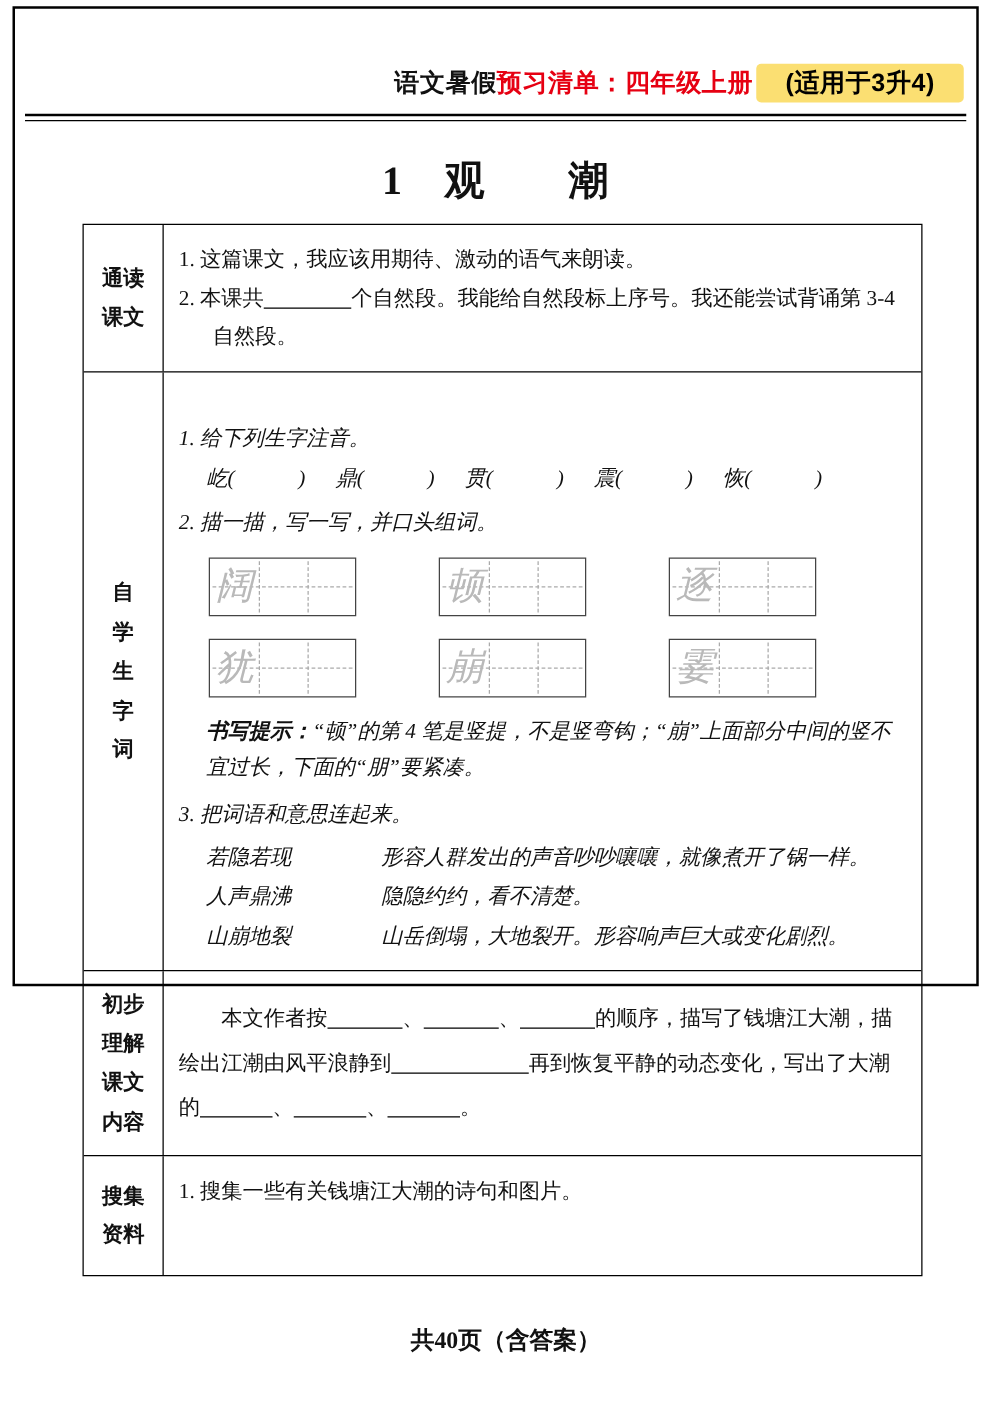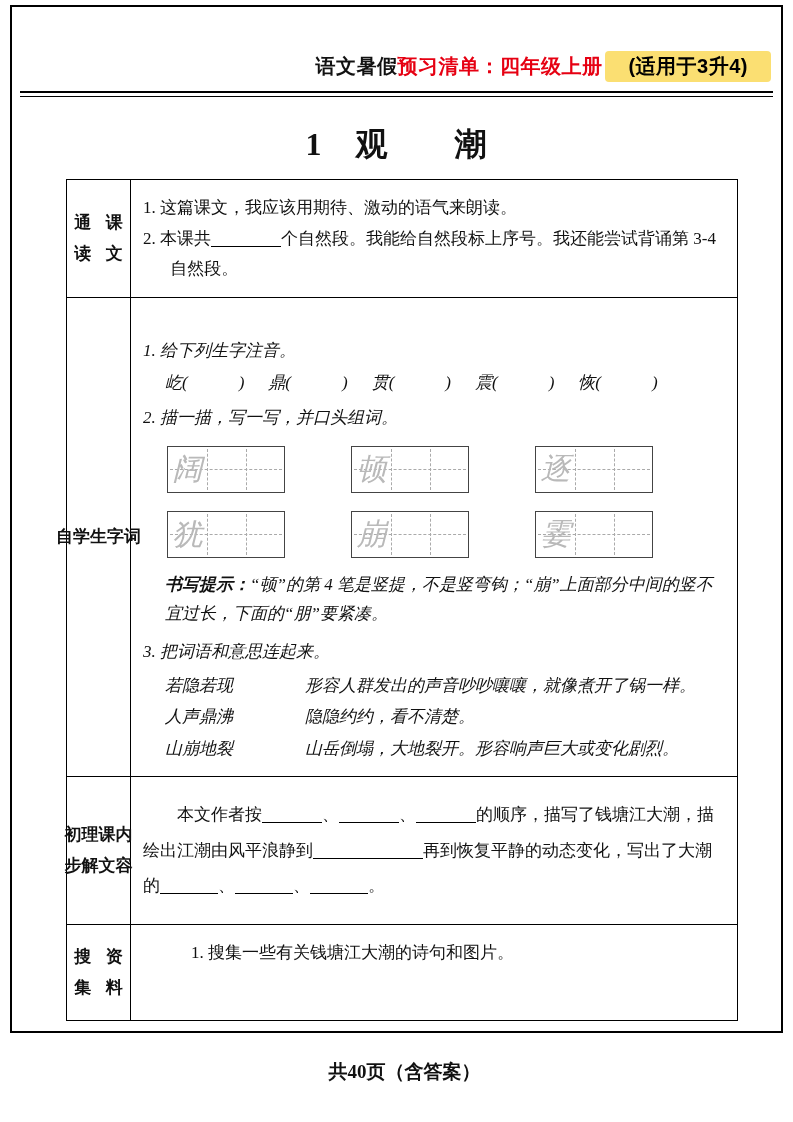--- a/index.html
+++ b/index.html
@@ -4,21 +4,21 @@
 <style>
   * { margin:0; padding:0; box-sizing:border-box; }
   html,body { width:793px; height:1122px; background:#ffffff; }
   body {
     position:relative;
     overflow:hidden;
     font-family:"Liberation Serif","DejaVu Serif",serif;
     color:#111;
   }
   .frame {
-    position:absolute; left:10px; top:5px; width:773px; height:1028px;
+    position:absolute; left:10px; top:5px; width:773px; height:784px;
     border:2.5px solid #000; background:#fff;
   }
   
   .header {
     position:absolute; top:44px; right:10px;
     font-family:"Liberation Sans","DejaVu Sans",sans-serif;
     font-weight:bold; font-size:20px; letter-spacing:.5px;
     display:flex; align-items:center; white-space:nowrap;
   }
   .header .red { color:var(--red,#e60012); }
@@ -35,24 +35,24 @@
   
   .sheet {
     position:absolute; left:54px; top:172px; width:672px;
     border:1.6px solid #000;
   }
   .trow { display:flex; }
   .trow + .trow { border-top:1.6px solid #000; }
   .trow.r1 { min-height:106px; }
   .trow.r2 { min-height:472px; }
   .trow.r3 { min-height:148px; }
-  .trow.r4 { min-height:96px;gap:48px; }
+  .trow.r4 { min-height:96px; }
   .tlabel {
     width:64px; flex:0 0 64px; border-right:1.6px solid #000;
-    display:flex; justify-content:center; align-items:center;
+    display:flex; flex-direction:column; justify-content:center; align-items:center;
     font-family:Liberation Serif, serif;
     font-weight:bold; font-size:17px; line-height:1.85; text-align:center;
   }
   .tcontent { flex:1; padding:13px 14px 12px 12px; font-size:17px; line-height:1.8; }
   .r2 .tcontent { padding-top:38px;font-style:italic; }
   .r3 .tcontent { padding-top:20px; }
   .item { padding-left:1.6em; text-indent:-1.6em; }
   
   .pinyin { margin:2px 0 4px 22px; display:flex; gap:24px; }
   

